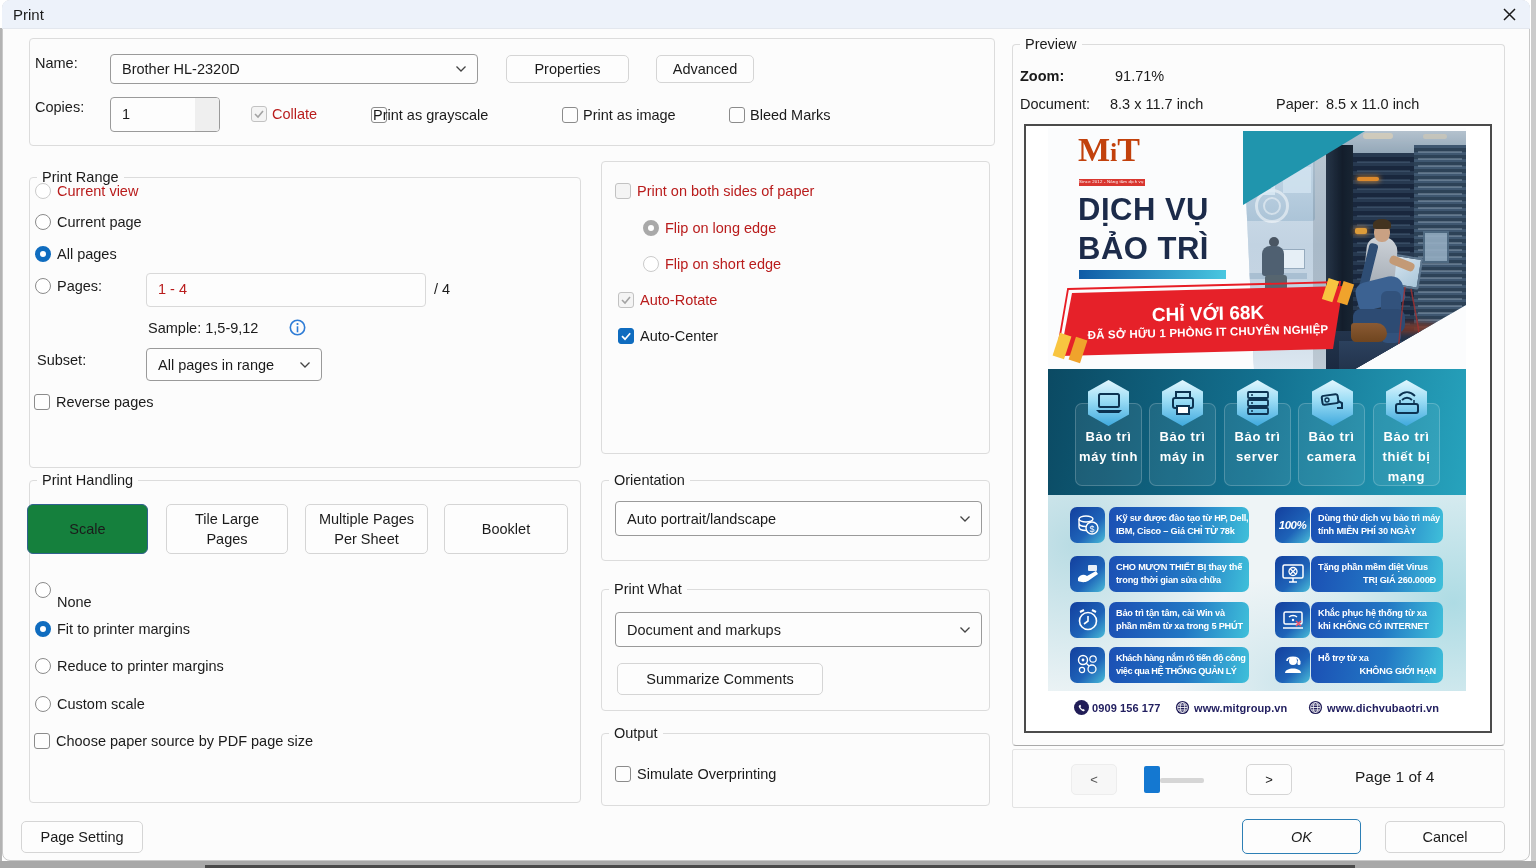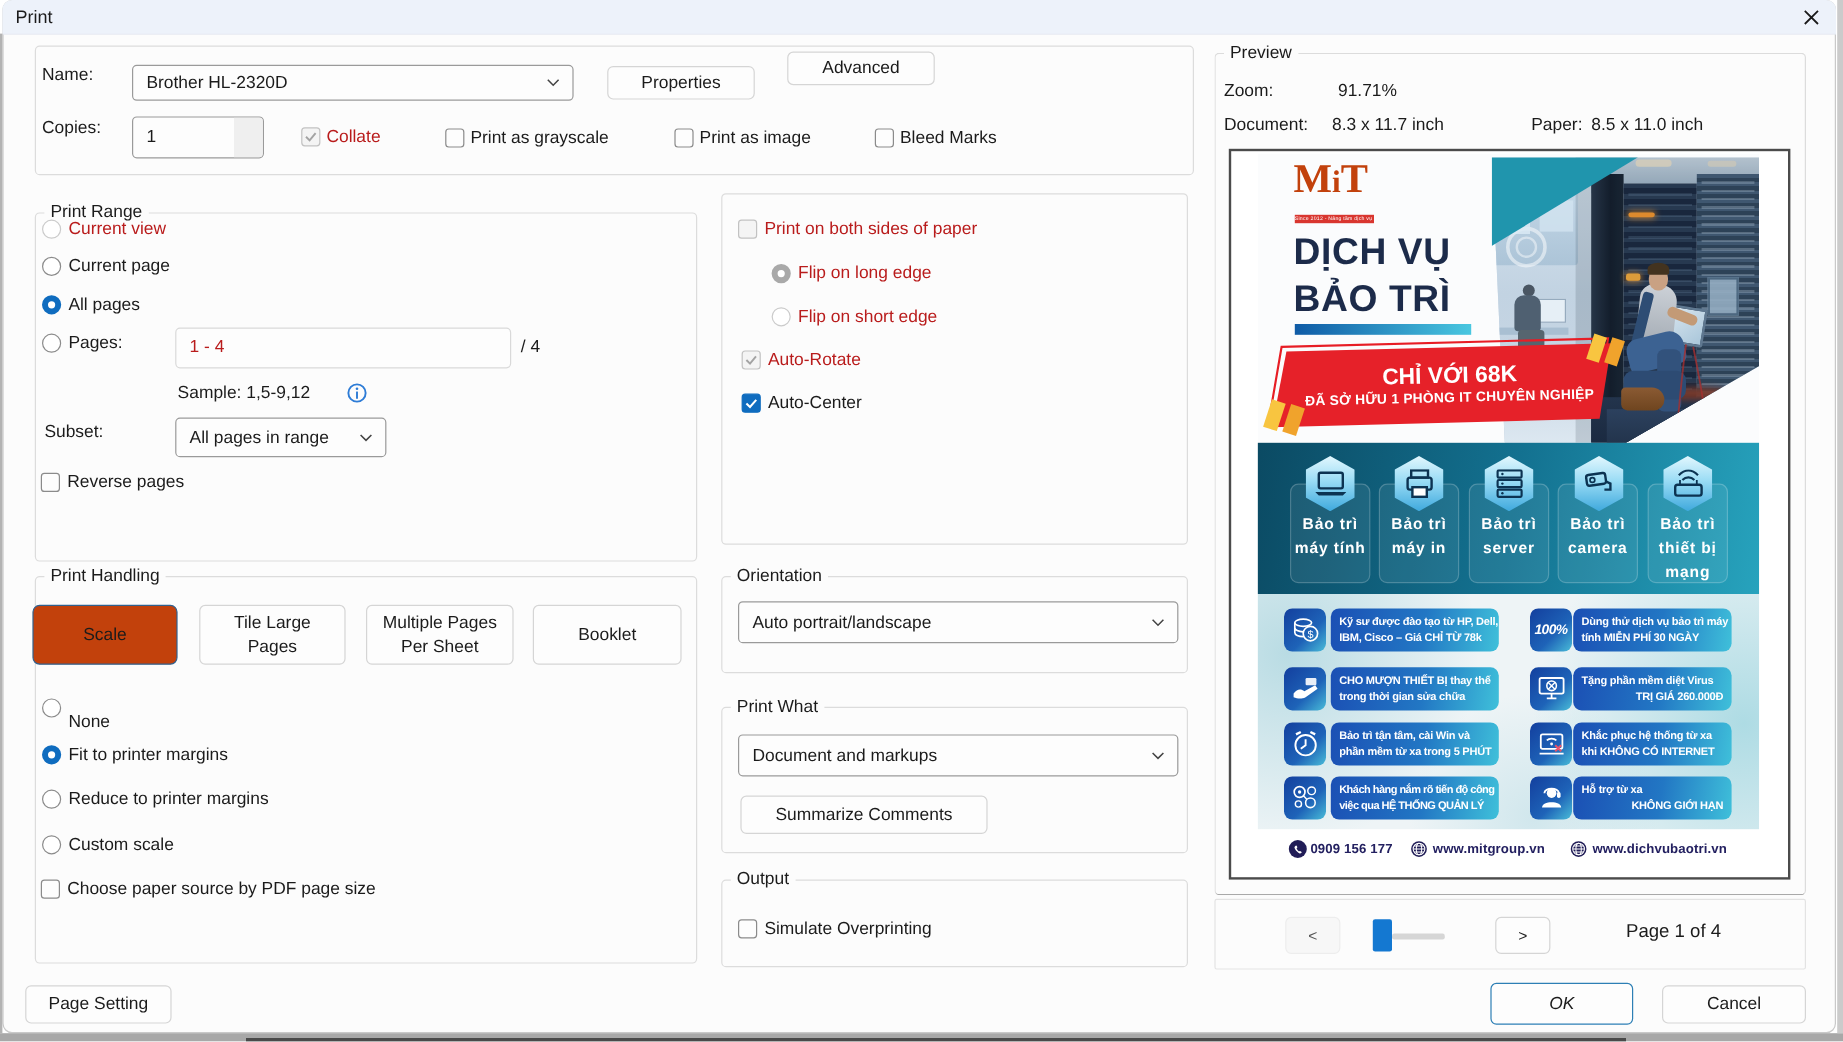--- a/index.html
+++ b/index.html
@@ -41,32 +41,32 @@
 <div class="abs" style="left:205px;top:865px;width:1150px;height:3px;background:#4a4a4a;"></div>
 <div class="abs" style="left:1531px;top:0;width:5px;height:861px;background:#cbcbcb;"></div>
 <div class="abs" style="left:0;top:28px;width:1.5px;height:833px;background:#b3b3b3;"></div>
 
 <div class="grp" style="left:29px;top:38px;width:966px;height:108px;"></div>
 <div class="lb" style="left:35px;top:55px;">Name:</div>
 <div class="dd" style="left:110px;top:54px;width:368px;height:30px;border-color:#9a9a9a;">Brother HL-2320D<svg width="12" height="8" viewBox="0 0 12 8">
       <path d="M1.5 1.5 L6 6 L10.5 1.5" fill="none" stroke="#444" stroke-width="1.3"></path>
     </svg></div>
 <div class="btn" style="left:506px;top:55px;width:123px;height:28px;">Properties</div>
-<div class="btn" style="left:656px;top:43px;width:123px;height:28px;">Advanced</div>
+<div class="btn" style="left:656px;top:55px;width:98px;height:28px;">Advanced</div>
 <div class="lb" style="left:35px;top:99px;">Copies:</div>
 <div class="abs" style="left:110px;top:97px;width:110px;height:35px;border:1px solid #9a9a9a;border-radius:4px;background:#fdfdfd;overflow:hidden;">
   <div class="abs" style="right:0;top:0;width:24px;height:35px;background:#efefef;"></div>
   <div class="lb" style="left:11px;top:8px;">1</div>
 </div>
 <div class="cb dis" style="left:251px;top:106px;"><svg width="14" height="14" viewBox="0 0 14 14">
       <path d="M3 7 L6 10 L11 4" fill="none" stroke="#a3a3a3" stroke-width="1.6"></path>
     </svg></div>
 <div class="lb gray" style="left:272px;top:106px;">Collate</div>
 <div class="cb" style="left:371px;top:107px;"></div>
-<div class="lb" style="left:392px;top:107px;text-align:center;">Print as grayscale</div>
+<div class="lb" style="left:373px;top:107px;text-align:center;">Print as grayscale</div>
 <div class="cb" style="left:562px;top:107px;"></div>
 <div class="lb" style="left:583px;top:107px;">Print as image</div>
 <div class="cb" style="left:729px;top:107px;"></div>
 <div class="lb" style="left:750px;top:107px;">Bleed Marks</div>
 
 <div class="grp" style="left:29px;top:177px;width:552px;height:291px;">
     <span class="leg">Print Range</span>
   </div>
 <div class="rd dis" style="left:35px;top:183px;"></div>
 <div class="lb gray" style="left:57px;top:183px;">Current view</div>
@@ -89,21 +89,21 @@
 <div class="lb" style="left:37px;top:352px;">Subset:</div>
 <div class="dd" style="left:146px;top:348px;width:176px;height:33px;">All pages in range<svg width="12" height="8" viewBox="0 0 12 8">
       <path d="M1.5 1.5 L6 6 L10.5 1.5" fill="none" stroke="#444" stroke-width="1.3"></path>
     </svg></div>
 <div class="cb" style="left:34px;top:394px;"></div>
 <div class="lb" style="left:56px;top:394px;">Reverse pages</div>
 
 <div class="grp" style="left:29px;top:480px;width:552px;height:323px;">
     <span class="leg">Print Handling</span>
   </div>
-<div class="btn" style="left:27px;top:504px;width:121px;height:50px;background:#c2410c;border:1.5px solid #31618e;border-radius:6px;">Scale</div>
+<div class="btn" style="left:27px;top:504px;width:121px;height:50px;background:#15803d;border:1.5px solid #31618e;border-radius:6px;">Scale</div>
 <div class="btn" style="left:166px;top:504px;width:122px;height:50px;">Tile Large<br>Pages</div>
 <div class="btn" style="left:305px;top:504px;width:123px;height:50px;">Multiple Pages<br>Per Sheet</div>
 <div class="btn" style="left:444px;top:504px;width:124px;height:50px;">Booklet</div>
 <div class="rd" style="left:35px;top:582px;"></div>
 <div class="lb" style="left:57px;top:582px;margin-top:12px;">None</div>
 <div class="rd sel" style="left:35px;top:621px;"></div>
 <div class="lb" style="left:57px;top:621px;">Fit to printer margins</div>
 <div class="rd" style="left:35px;top:658px;"></div>
 <div class="lb" style="left:57px;top:658px;">Reduce to printer margins</div>
 <div class="rd" style="left:35px;top:696px;"></div>
@@ -144,21 +144,21 @@
 
 <div class="grp" style="left:601px;top:733px;width:389px;height:73px;">
     <span class="leg">Output</span>
   </div>
 <div class="cb" style="left:615px;top:766px;"></div>
 <div class="lb" style="left:637px;top:766px;">Simulate Overprinting</div>
 
 <div class="grp" style="left:1012px;top:44px;width:493px;height:702px;border-bottom-color:#a9a9a9;">
     <span class="leg">Preview</span>
   </div>
-<div class="lb" style="left:1020px;top:68px;">Zoom:</div>
+<div class="lb" style="left:1020px;top:68px;font-weight:bold;">Zoom:</div>
 <div class="lb" style="left:1115px;top:68px;">91.71%</div>
 <div class="lb" style="left:1020px;top:96px;">Document:</div>
 <div class="lb" style="left:1110px;top:96px;">8.3 x 11.7 inch</div>
 <div class="lb" style="left:1276px;top:96px;">Paper:</div>
 <div class="lb" style="left:1326px;top:96px;">8.5 x 11.0 inch</div>
 <div class="abs" style="left:1024px;top:124px;width:468px;height:609px;background:#ffffff;border:2px solid #4b4b4b;"></div>
 
 <div class="abs" id="flyer" style="left:1048px;top:128px;width:418px;height:597px;background:#fff;overflow:hidden;">
 
   <div class="abs" style="left:0;top:0;width:418px;height:241px;background:#fbfcfd;"></div>

